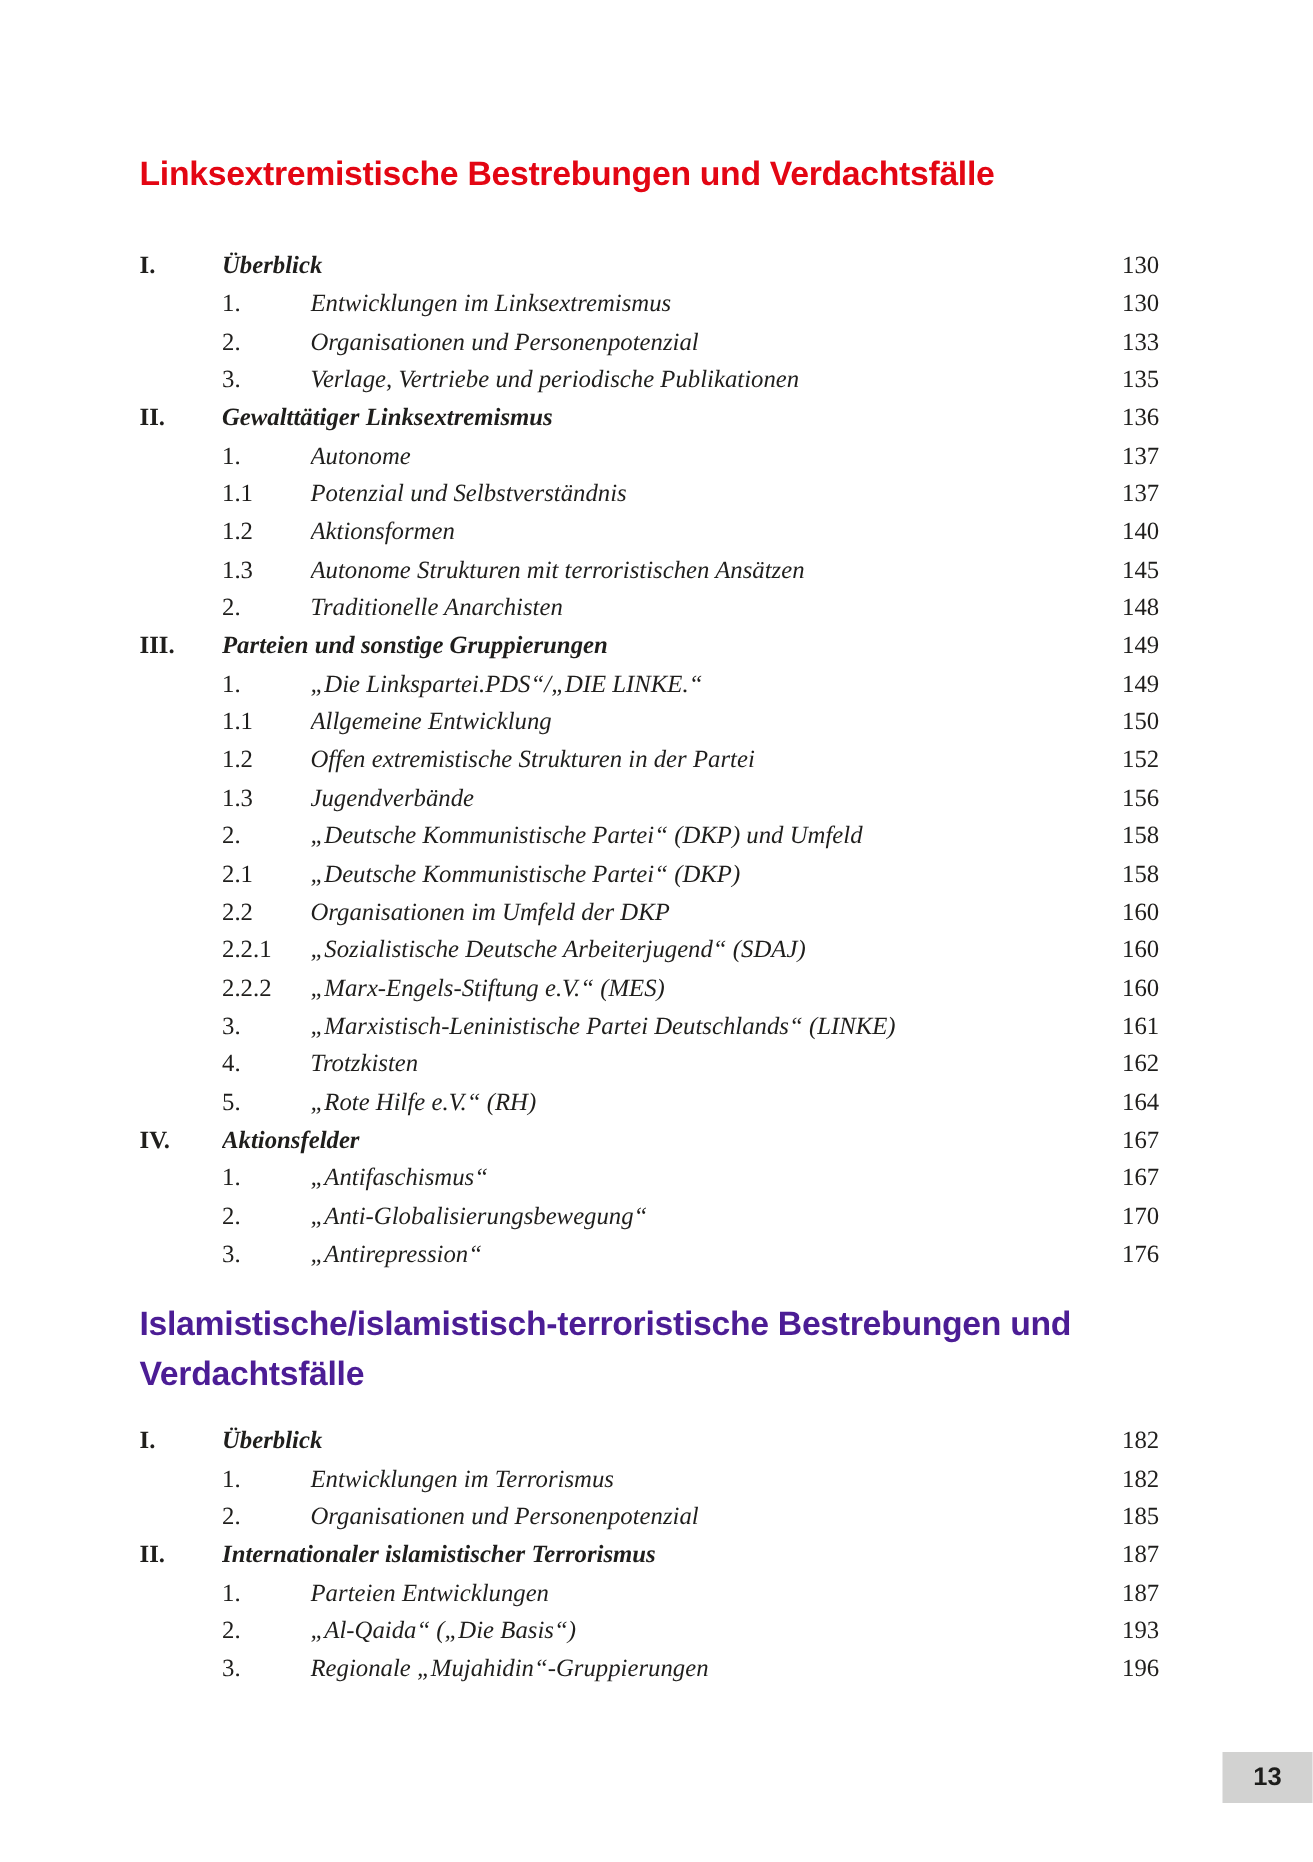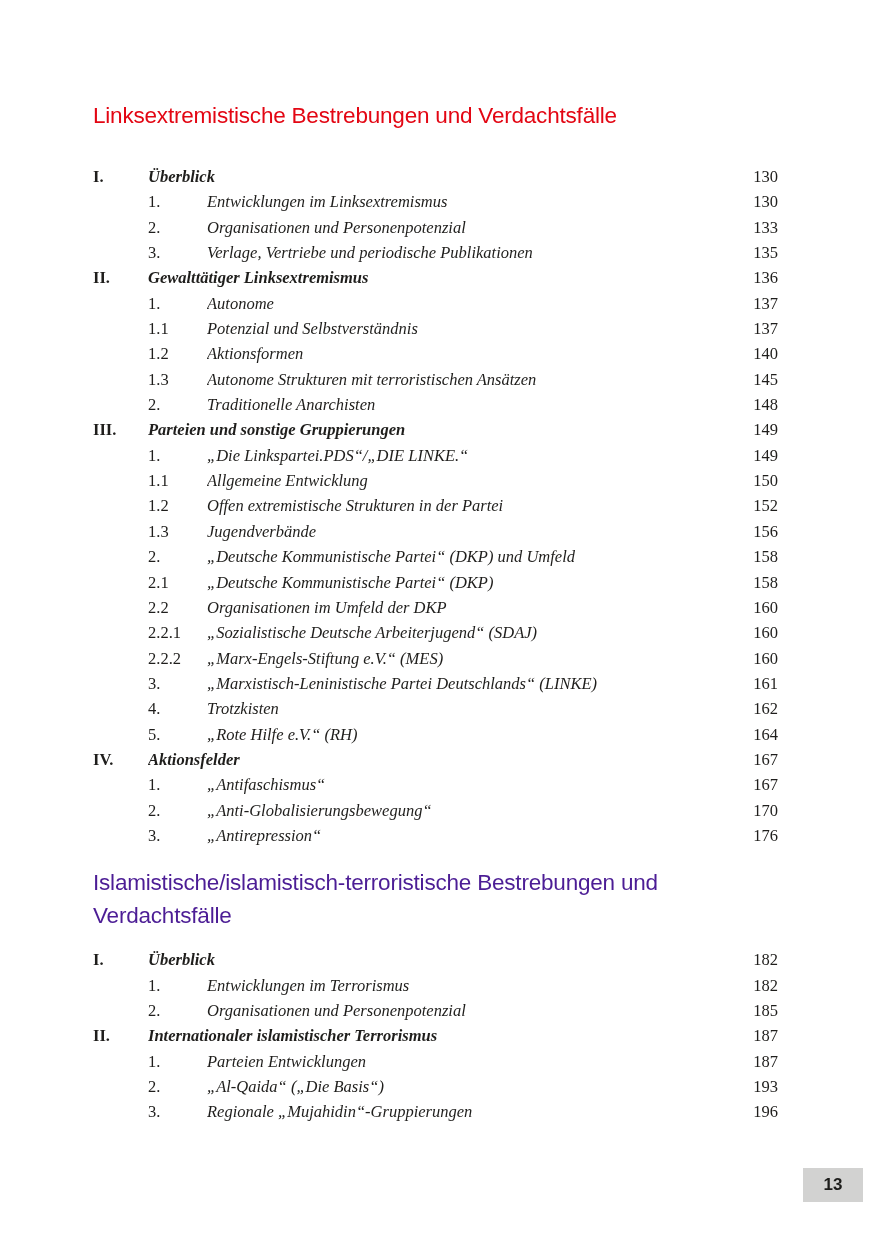--- a/index.html
+++ b/index.html
@@ -17,21 +17,21 @@
   }
   .content {
     position: absolute;
     left: 93px;
     top: 0;
     width: 685px;
     padding-top: 100px;
   }
   .toc-heading {
     font-family: "Liberation Sans", sans-serif;
-    font-weight: normal;
+    font-weight: bold;
     font-size: 22.5px;
     line-height: 32px;
     margin: 0;
     letter-spacing: -0.2px;
   }
   .toc-section-2 .toc-heading {
     margin-top: 18px;
     max-width: 650px;
     line-height: 33px;
   }
@@ -44,29 +44,29 @@
   .toc-row {
     display: flex;
     align-items: baseline;
     line-height: 25.35px;
     font-size: 16.5px;
     white-space: nowrap;
   }
   .toc-row .c1 { width: 55px; flex: none; }
   .toc-row .c2 { width: 59px; flex: none; }
   .toc-row .label { flex: 1 1 auto; overflow: hidden; padding-right: 8px; font-style: italic; }
-  .toc-row .page { flex: none; text-align: right; min-width: 30px; margin-left: 36px; }
+  .toc-row .page { flex: none; text-align: left; min-width: 30px; margin-left: 36px; }
   .toc-row.main .c1,
   .toc-row.main .label {
     font-weight: bold;
   }
   .page-badge {
     position: absolute;
     top: 1168px;
-    right: 12px;
+    right: 0;
     width: 60px;
     height: 34px;
     display: flex;
     align-items: center;
     justify-content: center;
     font-family: "Liberation Sans", sans-serif;
     font-weight: bold;
     font-size: 17px;
     color: #1d1d1b;
     text-align: right;

